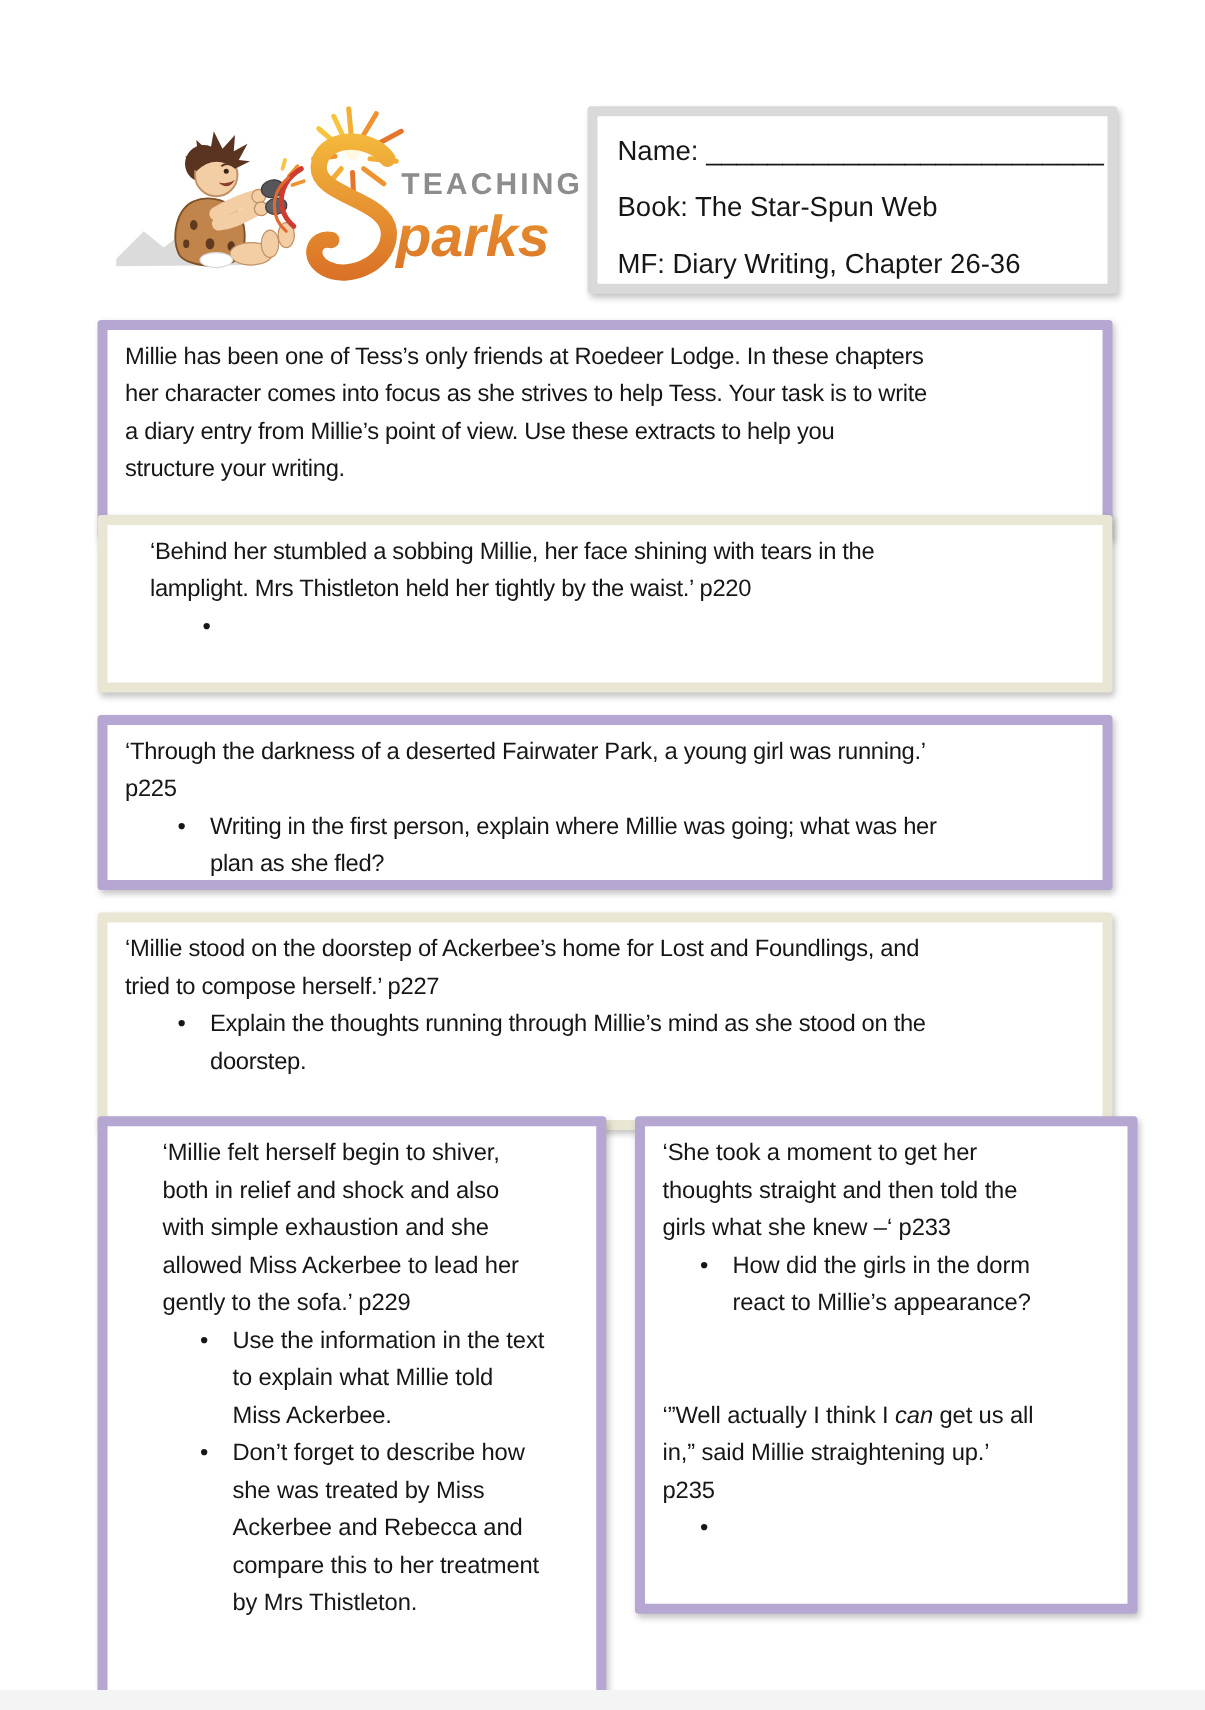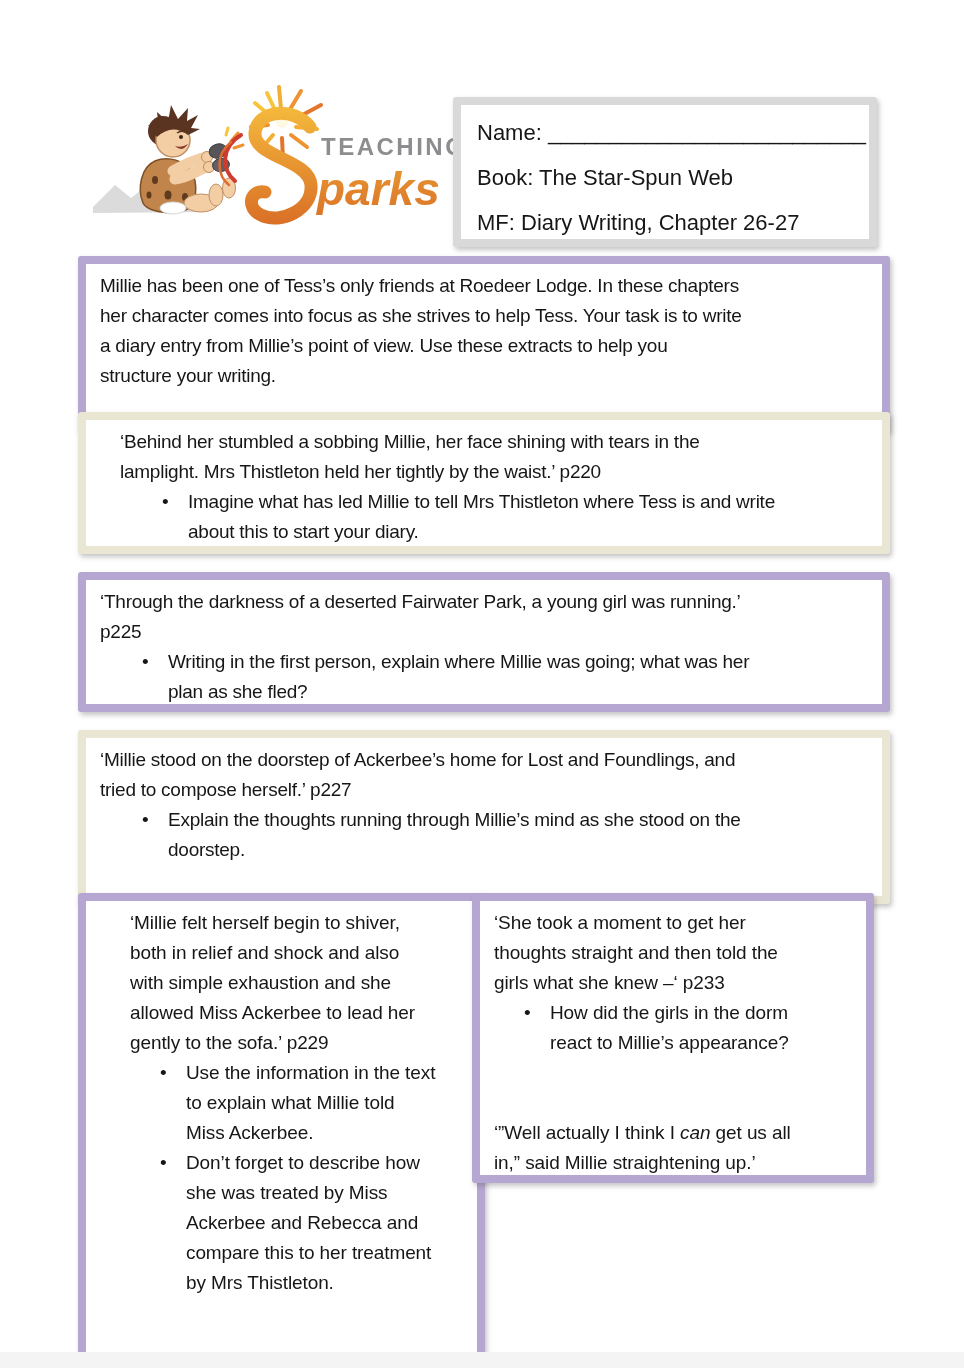--- a/index.html
+++ b/index.html
@@ -112,40 +112,38 @@
       <line x1="190" y1="25" x2="182" y2="8" stroke="#f6c53d" stroke-width="4"></line>
       <circle cx="197" cy="37" r="6" fill="#fff8e2"></circle>
     </g>
 
     <path d="M225 42 C210 22 172 24 170 48 C168 72 224 74 226 100 C228 124 196 140 176 130 C160 122 166 104 180 107" fill="none" stroke="url(#og)" stroke-width="13" stroke-linecap="round"></path>
 
     <text x="236" y="70" font-size="24" letter-spacing="2.5" font-weight="bold" fill="#8d8d8f">TEACHING</text>
     <text x="232" y="120" font-size="46" font-style="italic" font-weight="bold" fill="url(#og)">parks</text>
   </svg>
 
-  <div class="dotbox grayb info-pad" style="left:453px; top:85px; width:424px; height:150px;margin-top:12px;">
+  <div class="dotbox grayb info-pad" style="left:470px; top:85px; width:424px; height:150px;">
     <div class="info-line">Name: __________________________</div>
     <div class="info-line">Book: The Star-Spun Web</div>
-    <div class="info-line">MF: Diary Writing, Chapter 26-27</div>
+    <div class="info-line">MF: Diary Writing, Chapter 26-36</div>
   </div>
 
   <div class="dotbox purple boxpad narrowbox" style="left:78px; top:256px; width:812px; height:176px;">
     <div class="txt">Millie has been one of Tess’s only friends at Roedeer Lodge.  In these chapters
 her character comes into focus as she strives to help Tess.  Your task is to write
 a diary entry from Millie’s point of view.  Use these extracts to help you
 structure your writing.</div>
   </div>
 
   <div class="dotbox cream boxpad narrowbox" style="left:78px; top:412px; width:812px; height:142px;padding-left:34px;">
     <div class="txt">‘Behind her stumbled a sobbing Millie, her face shining with tears in the
 lamplight.  Mrs Thistleton held her tightly by the waist.’ p220</div>
     <div class="bullet">
       <span class="dot">•</span>
-      <span class="txt btxt">Imagine what has led Millie to tell Mrs Thistleton where Tess is and write
-about this to start your diary.</span>
     </div>
   </div>
 
   <div class="dotbox purple boxpad narrowbox" style="left:78px; top:572px; width:812px; height:140px;">
     <div class="txt">‘Through the darkness of a deserted Fairwater Park, a young girl was running.’
 p225</div>
     <div class="bullet">
       <span class="dot">•</span>
       <span class="txt btxt">Writing in the first person, explain where Millie was going; what was her
 plan as she fled?</span>
@@ -177,21 +175,21 @@
     <div class="bullet">
       <span class="dot">•</span>
       <span class="txt btxt">Don’t forget to describe how
 she was treated by Miss
 Ackerbee and Rebecca and
 compare this to her treatment
 by Mrs Thistleton.</span>
     </div>
   </div>
 
-  <div class="dotbox purple boxpad colbox" style="left:472px; top:893px; width:402px; height:290px; letter-spacing:-0.2px;">
+  <div class="dotbox purple boxpad colbox" style="left:508px; top:893px; width:402px; height:398px; letter-spacing:-0.2px;">
     <div class="txt">‘She took a moment to get her
 thoughts straight and then told the
 girls what she knew –‘ p233</div>
     <div class="bullet">
       <span class="dot">•</span>
       <span class="txt btxt">How did the girls in the dorm
 react to Millie’s appearance?</span>
     </div>
     <div class="txt quote2">
       <span>‘”Well actually I think I </span><span class="em">can</span><span> get us all

